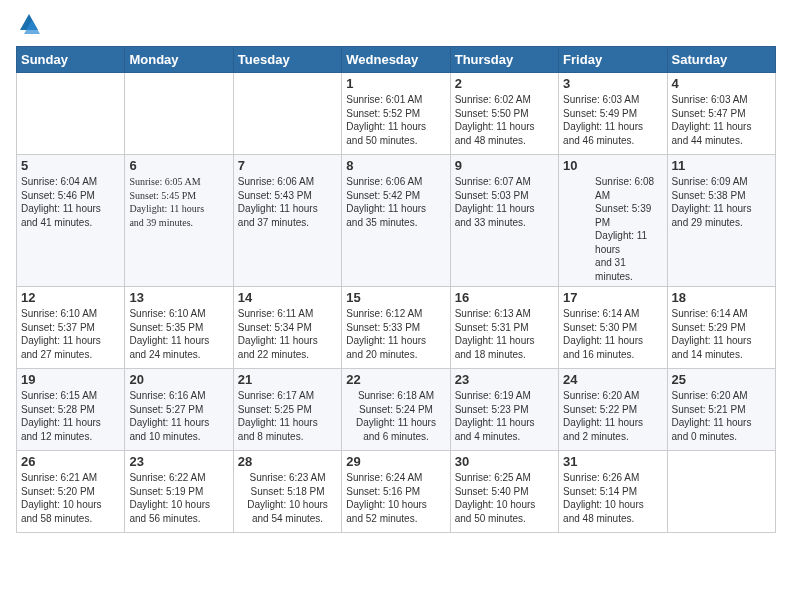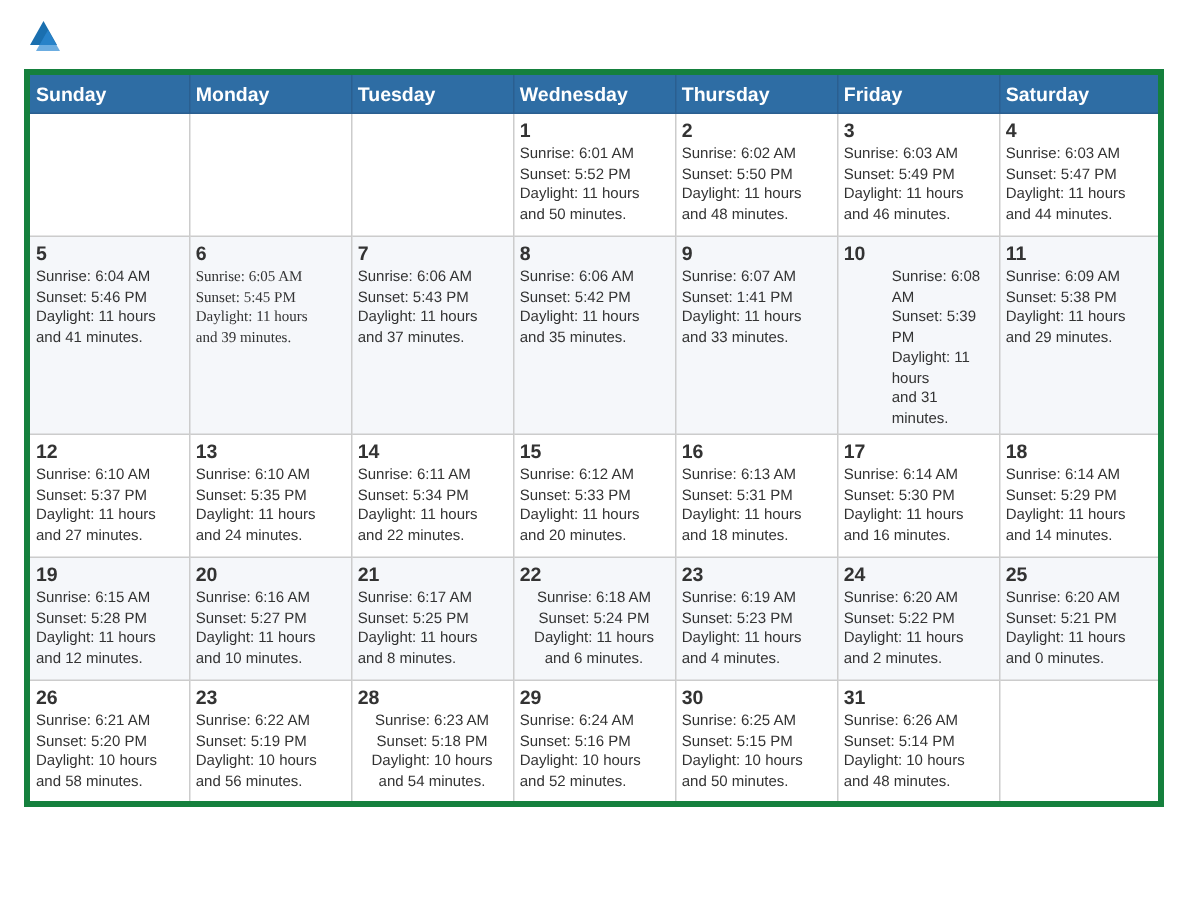--- a/index.html
+++ b/index.html
@@ -50,21 +50,21 @@
       color: #333;
       line-height: 1.1;
     }
     .location {
       font-size: 15px;
       color: #555;
     }
     .calendar {
       width: 100%;
       border-collapse: collapse;
-      border: 4px solid #15803d;
+      border: 1px solid #15803d;
     }
     .calendar th {
       background: #2e6da4;
       color: #fff;
       font-size: 13px;
       font-weight: bold;
       padding: 5px 4px;
       text-align: left;
       border: 1px solid #2a5f90;
     }
@@ -191,21 +191,21 @@
         <td>
           <span class="day-number">8</span>
           <div class="day-info" style="white-space: pre-line;">Sunrise: 6:06 AM
 Sunset: 5:42 PM
 Daylight: 11 hours
 and 35 minutes.</div>
         </td>
         <td>
           <span class="day-number">9</span>
           <div class="day-info" style="white-space: pre-line;">Sunrise: 6:07 AM
-Sunset: 1:41 PM
+Sunset: 5:03 PM
 Daylight: 11 hours
 and 33 minutes.</div>
         </td>
         <td>
           <span class="day-number">10</span>
           <div class="day-info" style="white-space: pre-line; margin-left: 32px;">Sunrise: 6:08 AM
 Sunset: 5:39 PM
 Daylight: 11 hours
 and 31 minutes.</div>
         </td>
@@ -344,21 +344,21 @@
         <td>
           <span class="day-number">29</span>
           <div class="day-info" style="white-space: pre-line;">Sunrise: 6:24 AM
 Sunset: 5:16 PM
 Daylight: 10 hours
 and 52 minutes.</div>
         </td>
         <td>
           <span class="day-number">30</span>
           <div class="day-info" style="white-space: pre-line;">Sunrise: 6:25 AM
-Sunset: 5:15 PM
+Sunset: 5:40 PM
 Daylight: 10 hours
 and 50 minutes.</div>
         </td>
         <td>
           <span class="day-number">31</span>
           <div class="day-info" style="white-space: pre-line;">Sunrise: 6:26 AM
 Sunset: 5:14 PM
 Daylight: 10 hours
 and 48 minutes.</div>
         </td>

